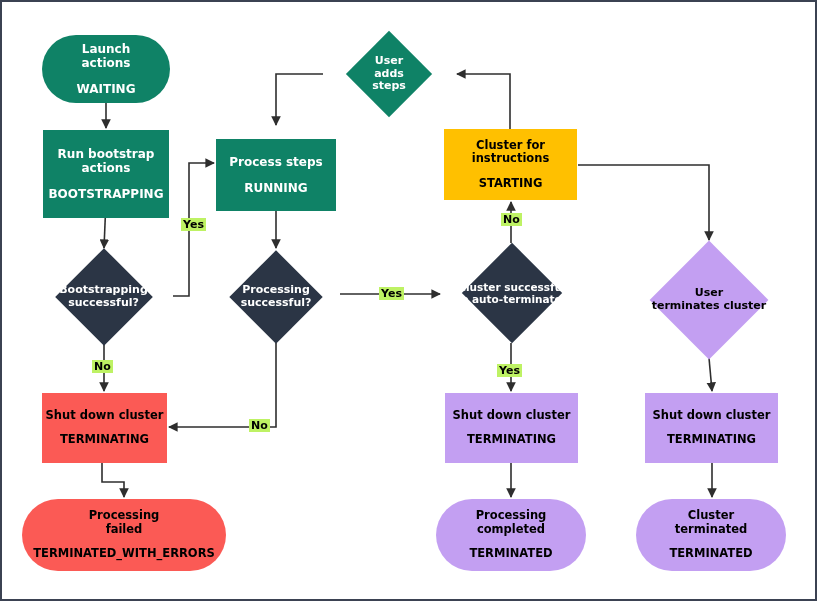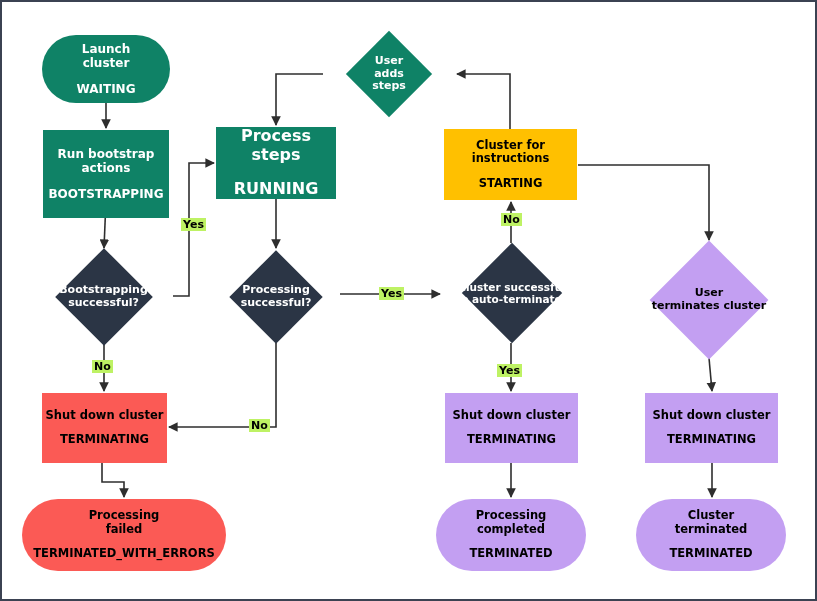--- a/index.html
+++ b/index.html
@@ -121,21 +121,21 @@
       <path d="M 509 461 L 509 495"></path>
 
       <path d="M 707 356 L 710 389"></path>
 
       <path d="M 710 461 L 710 495"></path>
     </g>
   </svg>
 
   <div class="node shape-round" style="left:40px; top:33px; width:128px; height:68px; background:#0F8266; color:#FFFFFF; font-size:12px;">
     <span class="title">Launch
-cluster</span>
+actions</span>
     <span class="state">WAITING</span>
   </div>
 
   <div class="node shape-rect" style="left:41px; top:128px; width:126px; height:88px; background:#0F8266; color:#FFFFFF; font-size:12px;">
     <span class="title">Run bootstrap
 actions</span>
     <span class="state">BOOTSTRAPPING</span>
   </div>
 
   <div class="node shape-diamond" style="left:32px; top:248px; width:139px; height:93px; color:#FFFFFF; font-size:11px;">
@@ -148,21 +148,21 @@
     <span class="title">Shut down cluster</span>
     <span class="state">TERMINATING</span>
   </div>
 
   <div class="node shape-round" style="left:20px; top:497px; width:204px; height:72px; background:#FB5A55; color:#000000; font-size:11.5px;">
     <span class="title">Processing
 failed</span>
     <span class="state">TERMINATED_WITH_ERRORS</span>
   </div>
 
-  <div class="node shape-rect" style="left:214px; top:125px; width:120px; height:72px; background:#0F8266; color:#FFFFFF; font-size:16px;">
+  <div class="node shape-rect" style="left:214px; top:137px; width:120px; height:72px; background:#0F8266; color:#FFFFFF; font-size:12px;">
     <span class="title">Process steps</span>
     <span class="state">RUNNING</span>
   </div>
 
   <div class="node shape-diamond" style="left:210px; top:248px; width:128px; height:93px; color:#FFFFFF; font-size:11px;">
     <div class="diamond-bg" style="width:66px; height:66px; background:#2B3545;"></div>
     <span class="title diamond-label">Processing
 successful?</span>
   </div>
 

